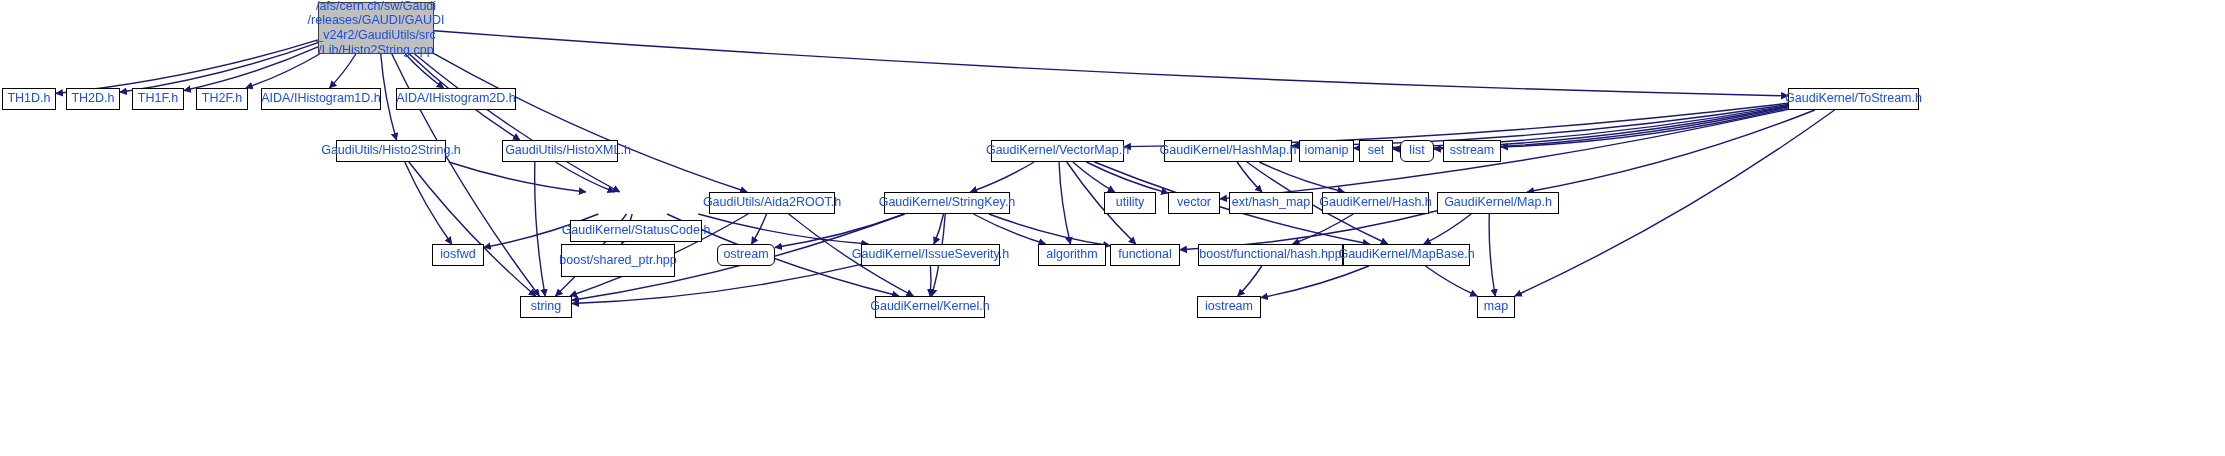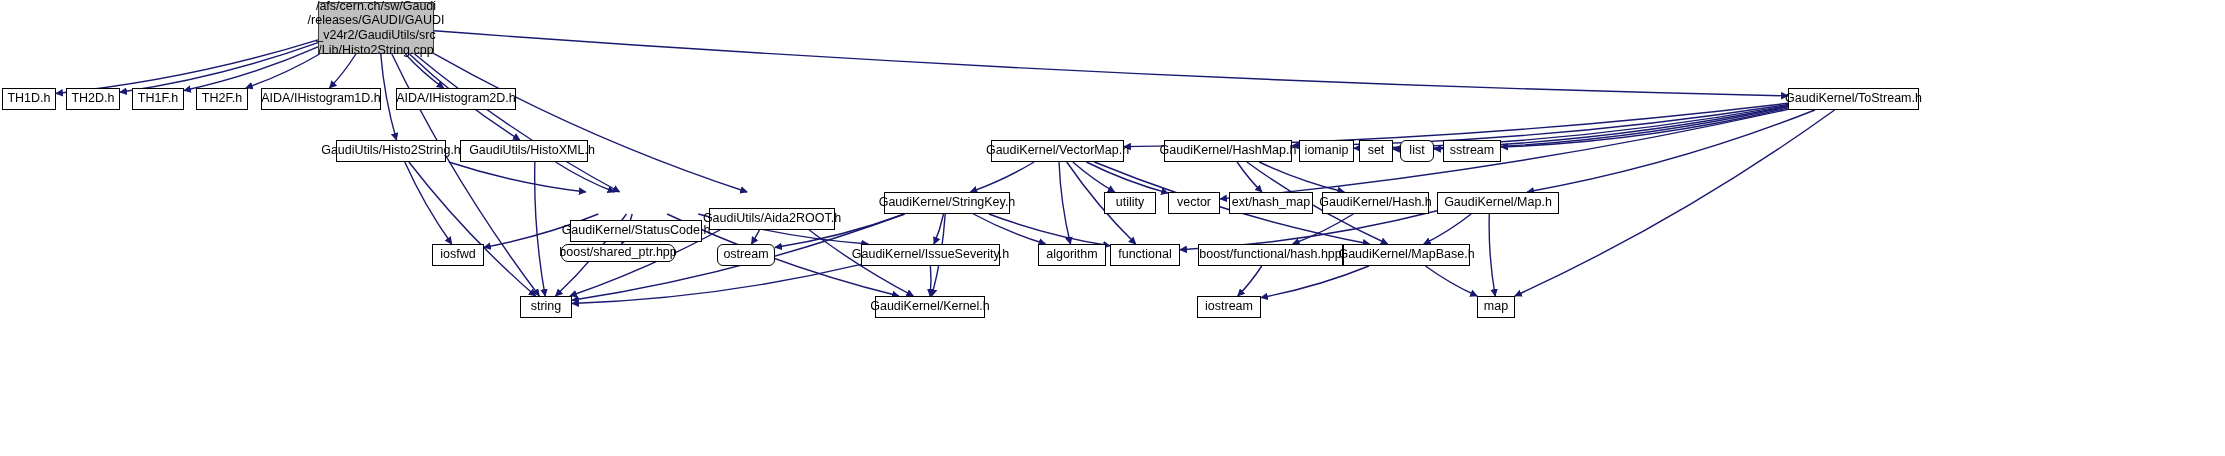--- a/index.html
+++ b/index.html
@@ -14,21 +14,21 @@
   #edges{position:absolute;left:0;top:0;width:2225px;height:456px;}
   .node{
     position:absolute;
     box-sizing:border-box;
     border:1px solid #000000;
     background:#ffffff;
     display:flex;
     align-items:center;
     justify-content:center;
     font-size:12.5px;
-    color:#000000;
+    color:#1d4ed8;
     white-space:nowrap;
     line-height:1.05;
     z-index:5;
   }
   .node.root{
     background:#bfbfbf;
     border:1px solid #404040;
     flex-direction:column;
     justify-content:center;
     align-items:center;
@@ -134,21 +134,21 @@
       </div>
       <div class="node" style="left: 396px; top: 88px; width: 120px; height: 22px;">
         <span>AIDA/IHistogram2D.h</span>
       </div>
       <div class="node" style="left: 1788px; top: 88px; width: 131px; height: 22px;">
         <span>GaudiKernel/ToStream.h</span>
       </div>
       <div class="node" style="left: 336px; top: 140px; width: 110px; height: 22px;">
         <span>GaudiUtils/Histo2String.h</span>
       </div>
-      <div class="node" style="left: 460px; top: 140px; width: 128px; height: 22px; padding-left: 16px;">
+      <div class="node" style="left: 502px; top: 140px; width: 116px; height: 22px; padding-left: 16px;">
         <span>GaudiUtils/HistoXML.h</span>
       </div>
       <div class="node" style="left: 991px; top: 140px; width: 133px; height: 22px;">
         <span>GaudiKernel/VectorMap.h</span>
       </div>
       <div class="node" style="left: 1164px; top: 140px; width: 128px; height: 22px;">
         <span>GaudiKernel/HashMap.h</span>
       </div>
       <div class="node" style="left: 1299px; top: 140px; width: 55px; height: 22px;">
         <span>iomanip</span>
@@ -158,21 +158,21 @@
       </div>
       <div class="node" style="left: 1400px; top: 140px; width: 34px; height: 22px; border-radius: 6px;">
         <span>list</span>
       </div>
       <div class="node" style="left: 1443px; top: 140px; width: 58px; height: 22px;">
         <span>sstream</span>
       </div>
       <div class="node" style="left: 570px; top: 192px; width: 132px; height: 22px; margin-top: 28px;">
         <span>GaudiKernel/StatusCode.h</span>
       </div>
-      <div class="node" style="left: 709px; top: 208px; width: 126px; height: 22px;">
+      <div class="node" style="left: 709px; top: 192px; width: 126px; height: 22px;">
         <span>GaudiUtils/Aida2ROOT.h</span>
       </div>
       <div class="node" style="left: 884px; top: 192px; width: 126px; height: 22px;">
         <span>GaudiKernel/StringKey.h</span>
       </div>
       <div class="node" style="left: 1104px; top: 192px; width: 52px; height: 22px;">
         <span>utility</span>
       </div>
       <div class="node" style="left: 1168px; top: 192px; width: 52px; height: 22px;">
         <span>vector</span>
@@ -182,21 +182,21 @@
       </div>
       <div class="node" style="left: 1322px; top: 192px; width: 107px; height: 22px;">
         <span>GaudiKernel/Hash.h</span>
       </div>
       <div class="node" style="left: 1437px; top: 192px; width: 122px; height: 22px;">
         <span>GaudiKernel/Map.h</span>
       </div>
       <div class="node" style="left: 432px; top: 244px; width: 52px; height: 22px;">
         <span>iosfwd</span>
       </div>
-      <div class="node" style="left: 561px; top: 244px; width: 114px; height: 18px; border-radius: 7px;">
+      <div class="node" style="left: 561px; top: 244px; width: 114px; height: 33px;">
         <span>boost/shared_ptr.hpp</span>
       </div>
       <div class="node" style="left: 717px; top: 244px; width: 58px; height: 22px; border-radius: 6px;">
         <span>ostream</span>
       </div>
       <div class="node" style="left: 861px; top: 244px; width: 139px; height: 22px;">
         <span>GaudiKernel/IssueSeverity.h</span>
       </div>
       <div class="node" style="left: 1038px; top: 244px; width: 68px; height: 22px;">
         <span>algorithm</span>

